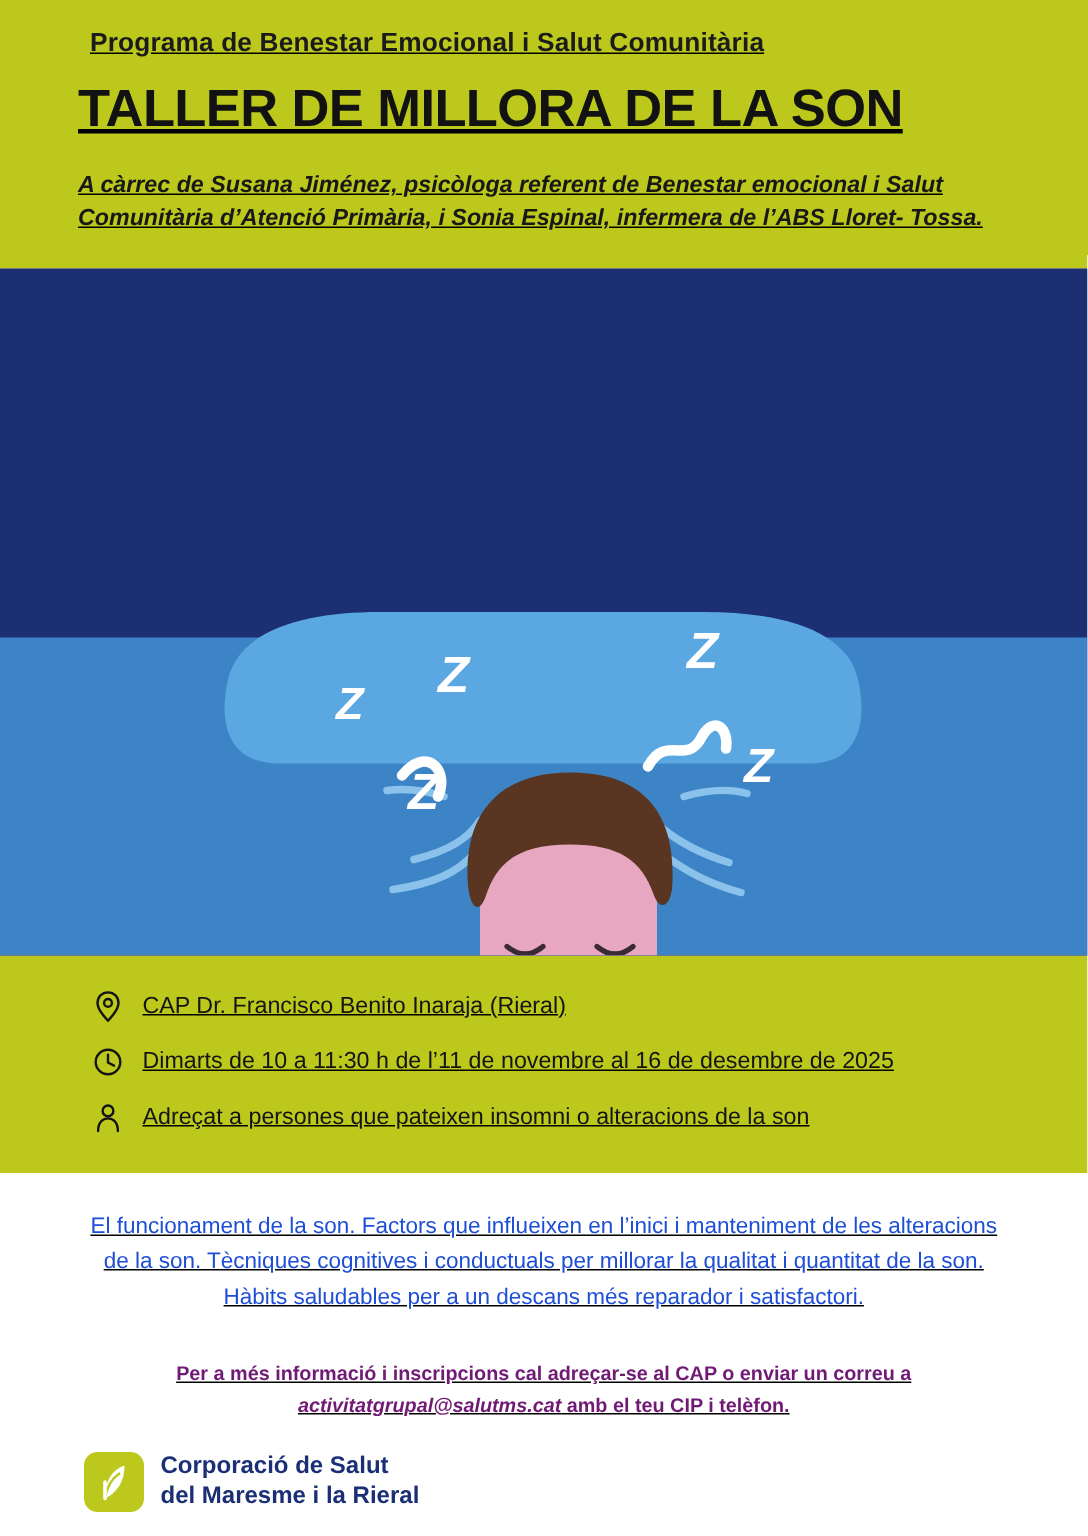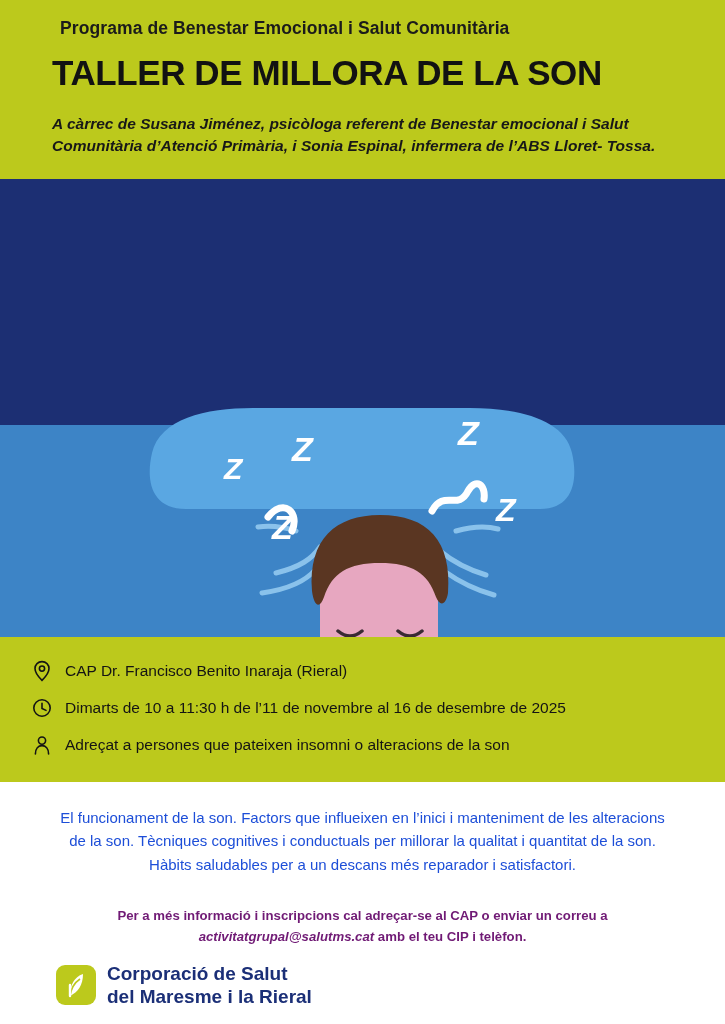--- a/index.html
+++ b/index.html
@@ -2,21 +2,21 @@
 <html><head>
 <meta charset="utf-8">
 <style>
   * { margin:0; padding:0; box-sizing:border-box; }
   html, body {
     width:725px; height:1024px;
     background:#ffffff;
     font-family:"Liberation Sans", sans-serif;
     overflow:hidden;
   }
-  .poster { position:relative; width:725px; height:1024px; background:#fff; }
+  .poster { position:relative; width:725px; height:1024px; background:#fff;text-decoration:underline; }
 
   
   .header {
     background:#bcc91c;
     padding:18px 52px 22px 52px;
   }
   .program-line {
     font-size:17.5px;
     font-weight:bold;
     color:#1b1b1b;
@@ -47,21 +47,21 @@
     position:relative;
     width:725px;
     height:458px;
     background:#1c2f73;
     overflow:hidden;
   }
 
   
   .info {
     background:#bcc91c;
-    padding:16px 52px 18px 26px;
+    padding:16px 52px 18px 56px;
   }
   .info-row {
     display:flex;
     align-items:center;
     gap:13px;
     padding:7px 0 8px 6px;
   }
   .info-row .ico { width:20px; height:22px; flex:0 0 20px; }
   .info-text {
     font-size:15.5px;
@@ -96,21 +96,21 @@
     align-items:center;
     gap:11px;
   }
   .logo-mark {
     width:40px; height:40px;
     border-radius:9px;
     background:#bcc91c;
     display:flex; align-items:center; justify-content:center;
   }
   .logo-text {
-    font-size:19px;
+    font-size:16px;
     font-weight:bold;
     color:#1b2f77;
     line-height:1.22;
   }
 </style>
 </head>
 <body>
 
 <div class="poster">
 

